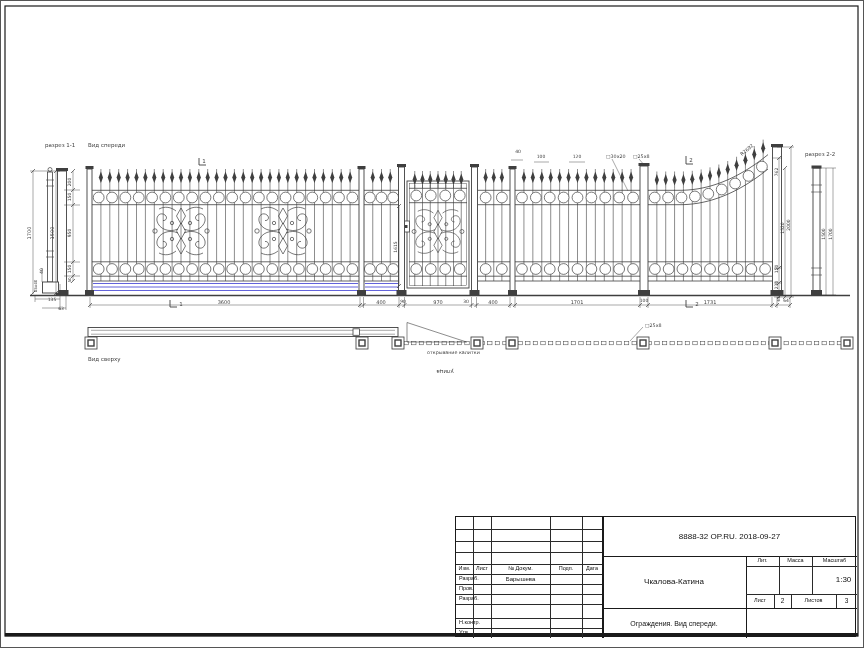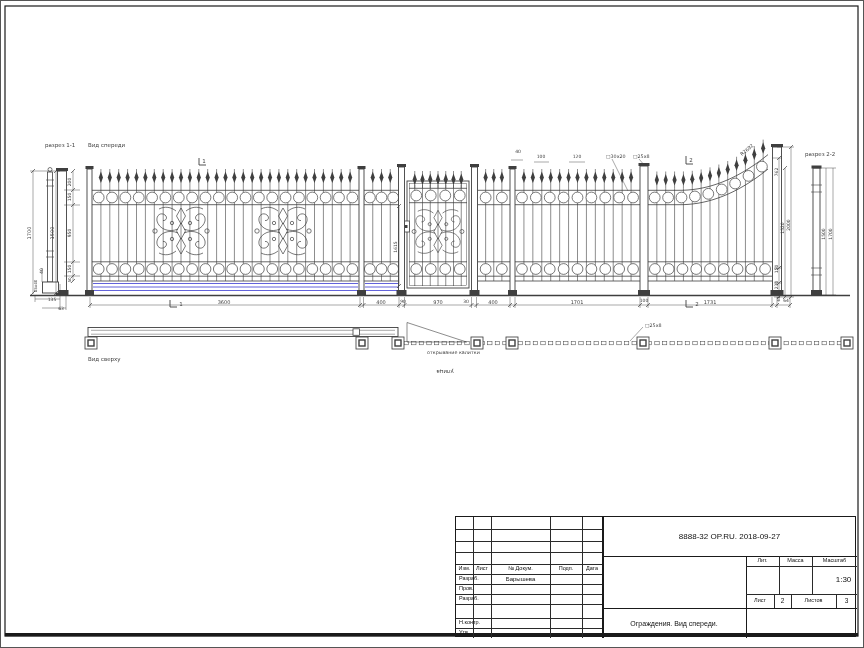--- a/index.html
+++ b/index.html
@@ -717,20 +717,21 @@
     <div class="cell" style="left:126px;top:47px;width:20px;height:10px;font-size:5.5px">Дата</div>
 
     <div class="cell left" style="left:1px;top:57px;width:34px;height:10px;font-size:5.5px">Разраб.</div>
     <div class="cell" style="left:35px;top:57px;width:59px;height:10px;font-size:6px">Барышева</div>
     <div class="cell left" style="left:1px;top:67px;width:34px;height:10px;font-size:5.5px">Пров.</div>
     <div class="cell left" style="left:1px;top:77px;width:34px;height:10px;font-size:5.5px">Разраб.</div>
     <div class="cell left" style="left:1px;top:101px;width:36px;height:10px;font-size:5.5px">Н.контр.</div>
     <div class="cell left" style="left:1px;top:111px;width:34px;height:10px;font-size:5.5px">Утв.</div>
 
     <div class="cell" style="left:146px;top:0;width:255px;height:39px;font-size:8px">8888-32 OP.RU. 2018-09-27</div>
+    <div class="cell" style="left:146px;top:39px;width:144px;height:52px;font-size:8px">Чкалова-Катина</div>
     <div class="cell" style="left:290px;top:39px;width:33px;height:10px;font-size:5.5px">Лит.</div>
     <div class="cell" style="left:323px;top:39px;width:33px;height:10px;font-size:5.5px">Масса</div>
     <div class="cell" style="left:356px;top:39px;width:45px;height:10px;font-size:5.5px">Масштаб</div>
     <div class="cell" style="left:361px;top:49px;width:53px;height:28px;font-size:8px">1:30</div>
     <div class="cell" style="left:290px;top:77px;width:28px;height:14px;font-size:5.5px">Лист</div>
     <div class="cell" style="left:318px;top:77px;width:17px;height:14px;font-size:6.5px">2</div>
     <div class="cell" style="left:335px;top:77px;width:45px;height:14px;font-size:5.5px">Листов</div>
     <div class="cell" style="left:380px;top:77px;width:21px;height:14px;font-size:6.5px">3</div>
     <div class="cell" style="left:146px;top:91px;width:144px;height:30px;font-size:7px">Ограждения. Вид спереди.</div>
   </div>

